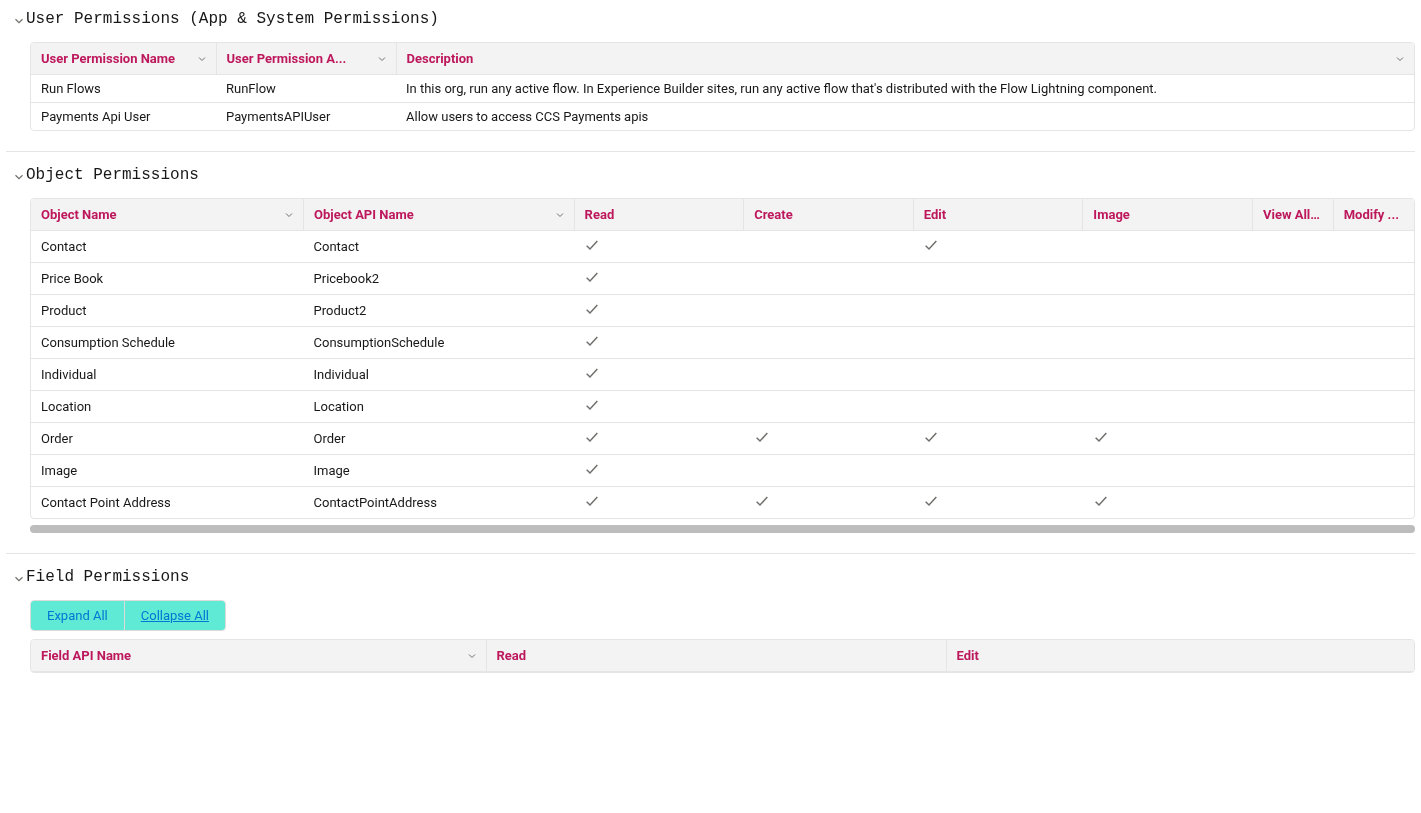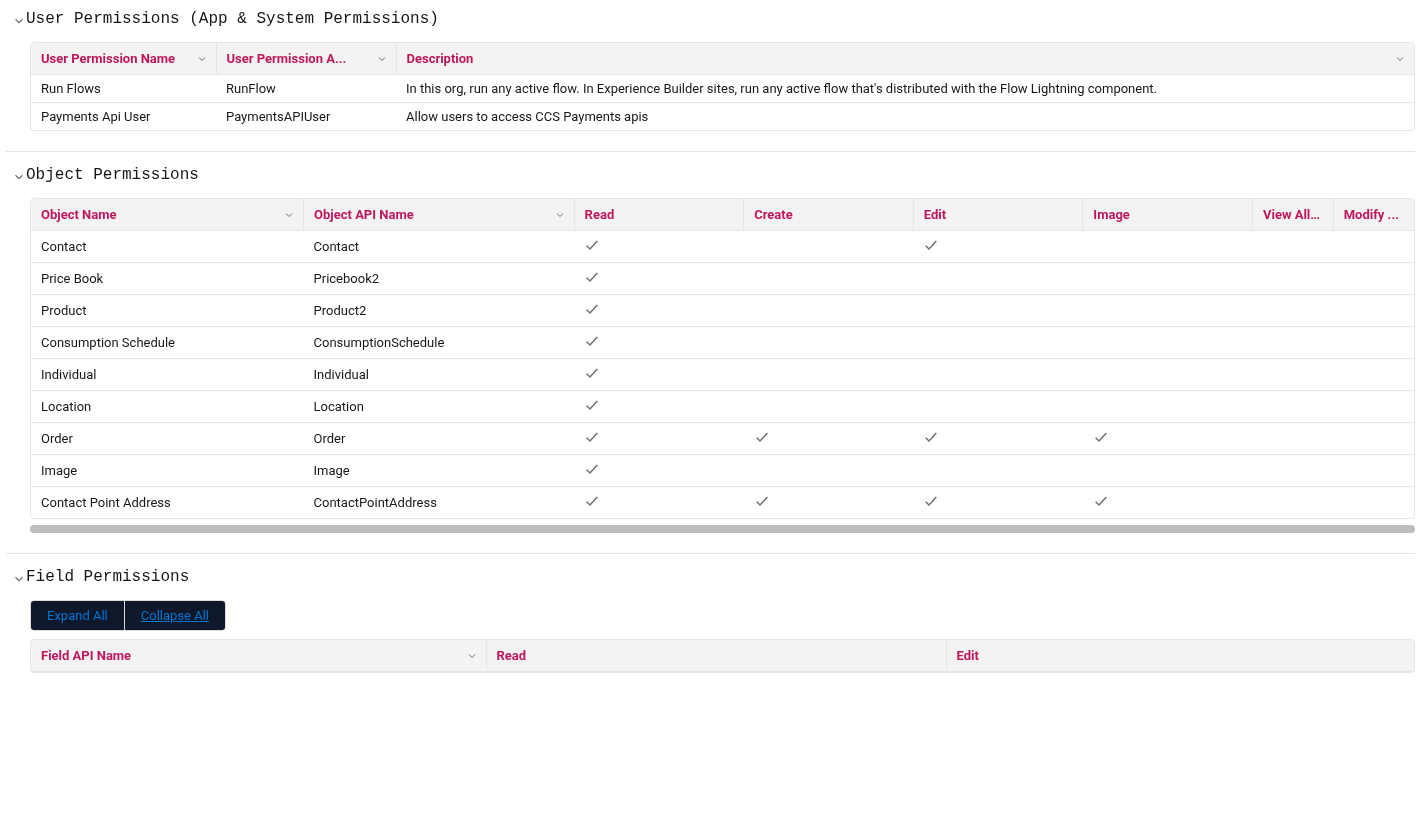--- a/index.html
+++ b/index.html
@@ -128,21 +128,21 @@
 
   
   .btn-group {
     display: inline-flex;
     border: 1px solid #dddbda;
     border-radius: 4px;
     overflow: hidden;
     margin-bottom: 8px;
   }
   .btn-group button {
-    background: #0f172a;
+    background: #5eead4;
     border: none;
     border-right: 1px solid #dddbda;
     padding: 7px 16px;
     font-size: 13px;
     color: #0176d3;
     cursor: pointer;
     font-family: inherit;
   }
   .btn-group button:last-child { border-right: none; text-decoration: underline; }
 </style>

